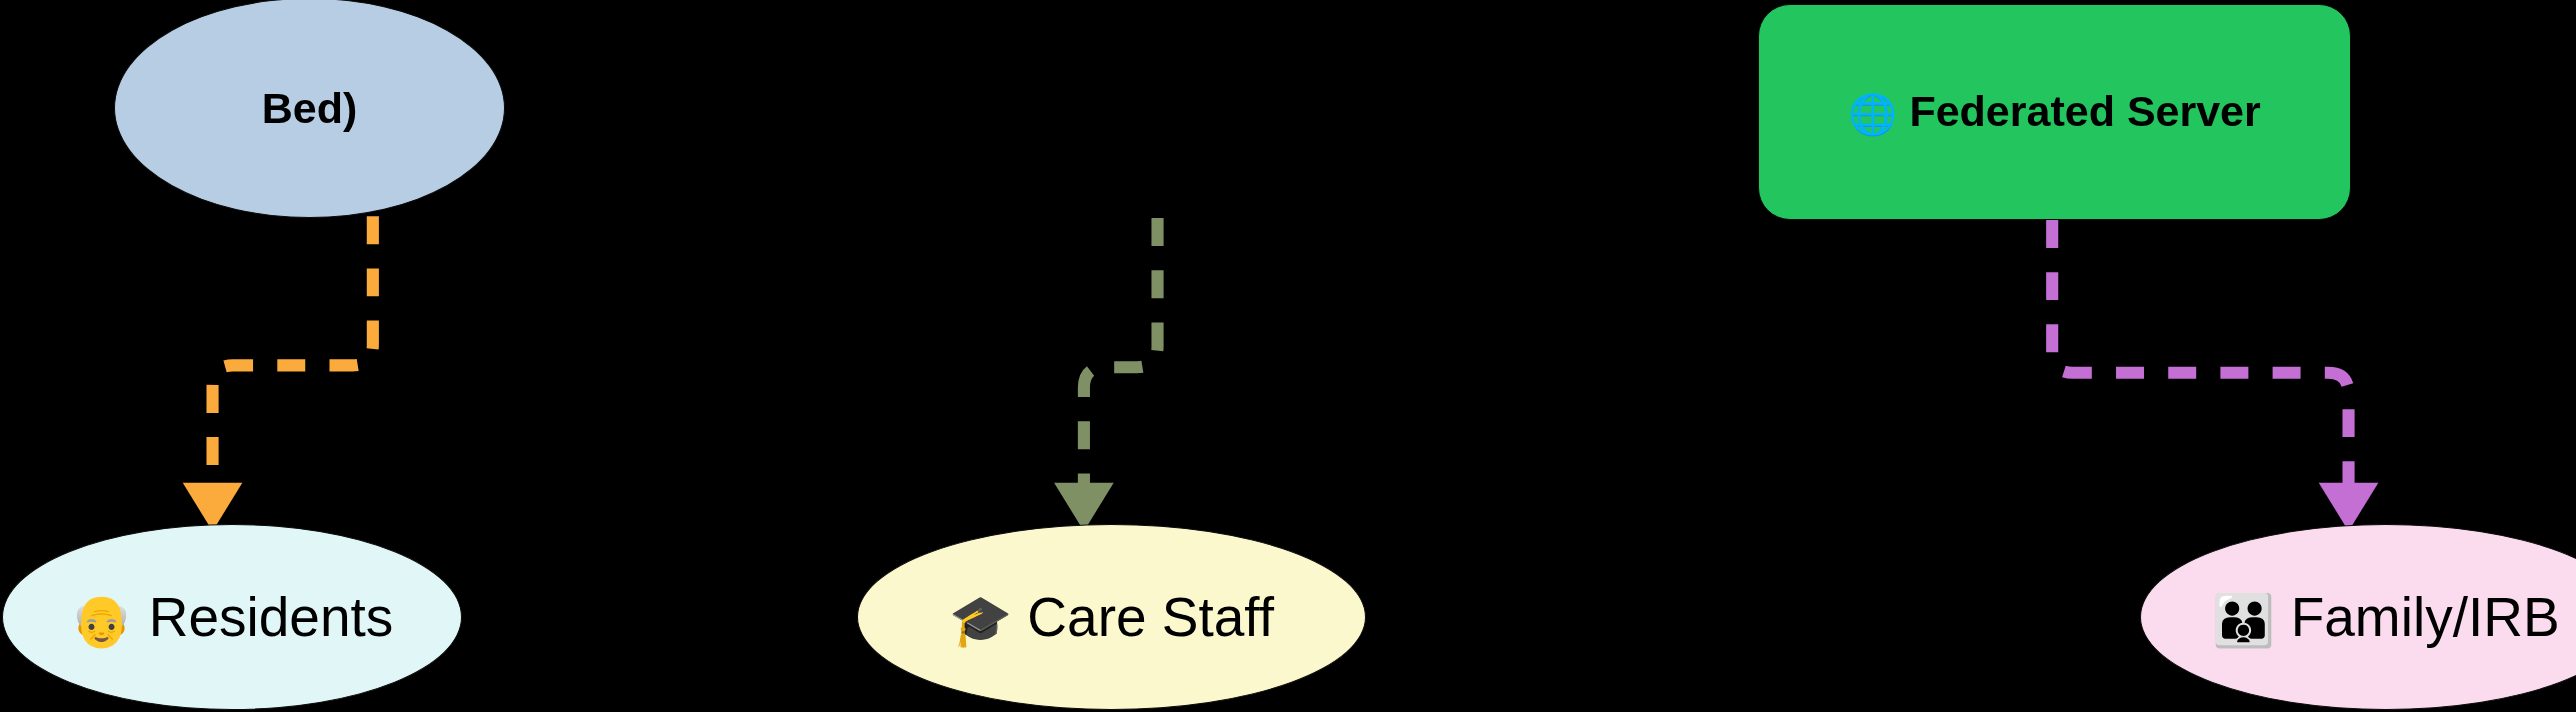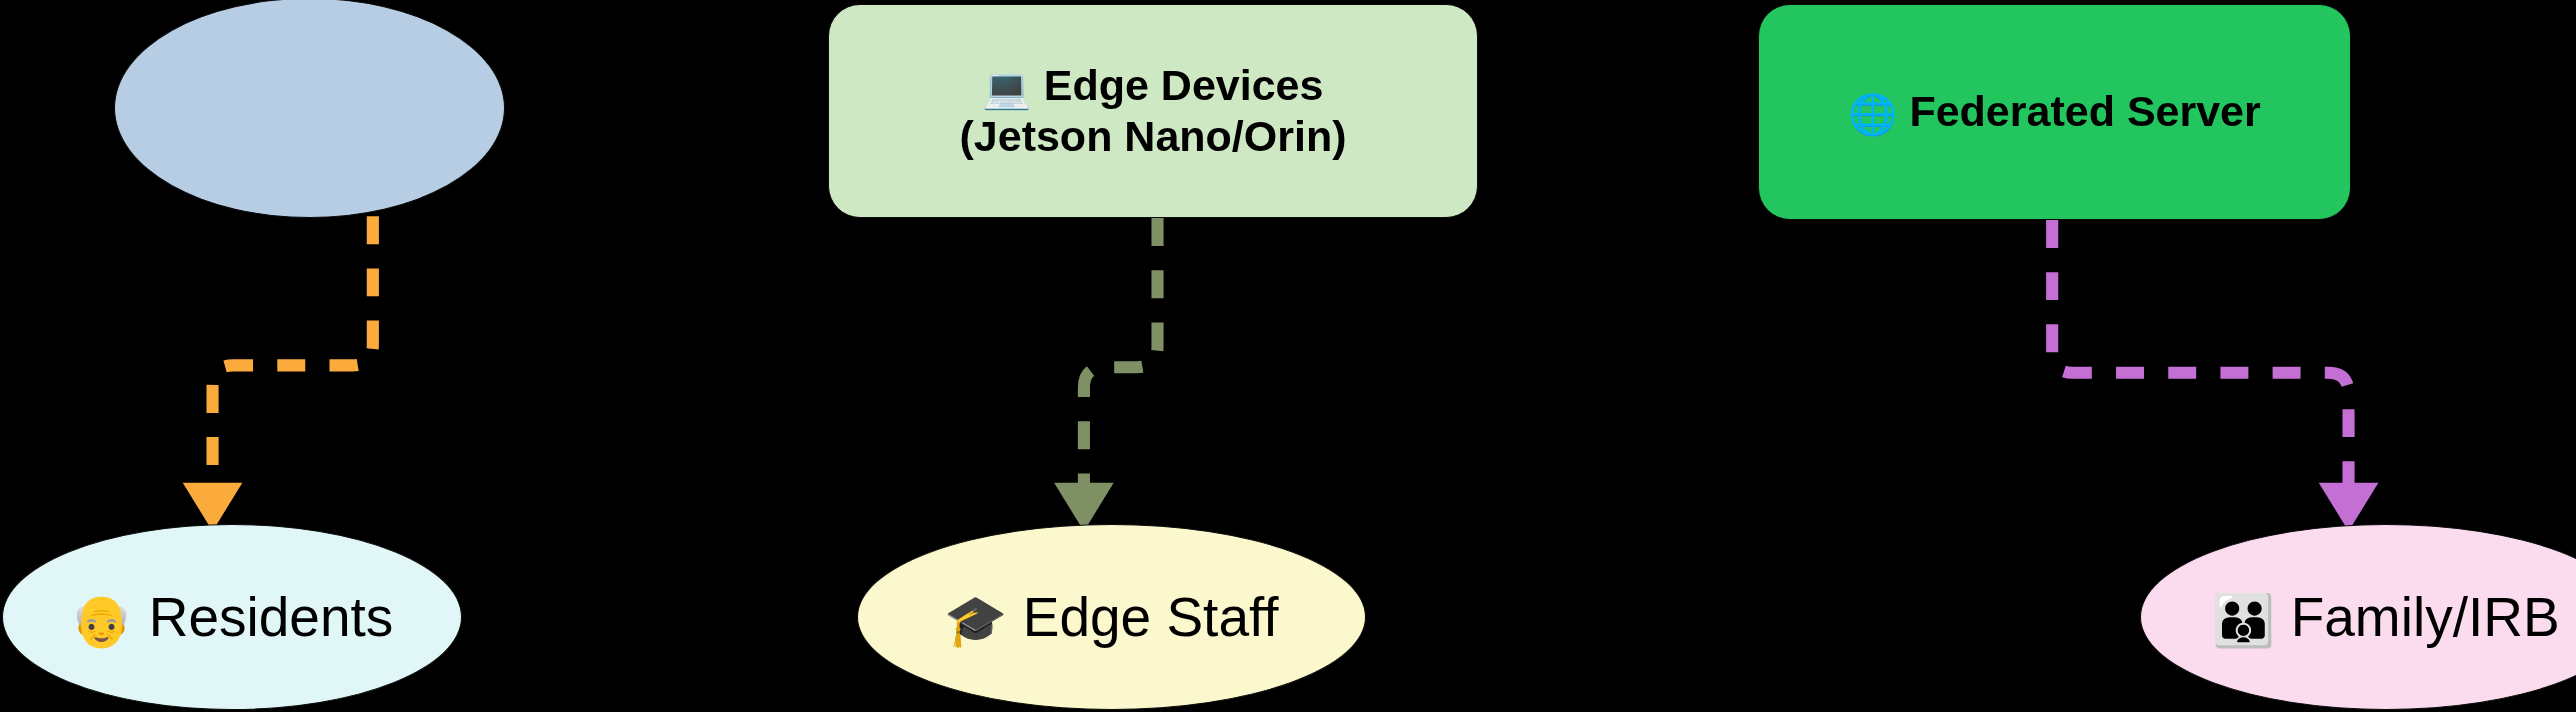--- a/index.html
+++ b/index.html
@@ -113,53 +113,45 @@
     </g>
 
     <g>
       <path d="M 2202 236 L 2202 378 Q 2202 400 2224 400 L 2498 400 Q 2520 400 2520 422 L 2520 520" fill="none" stroke="#c46fd4" stroke-width="13" stroke-dasharray="30 26" stroke-linecap="butt"></path>
       <polygon points="2488,518 2552,518 2520,570" fill="#c46fd4"></polygon>
     </g>
   </svg>
 
   <div class="node ellipse-top" id="node-sensors" style="background:#b6cde4;">
     <div class="node-inner label-bold">
+      <div>Bed)</div>
     </div>
   </div>
 
-  <div class="node rectbox" id="node-edge-devices" style="background:#cfe8c4;">
-    <div class="node-inner label-bold">
-      <div>
-        <span class="emoji">💻</span>
-        <span>Edge Devices</span>
-      </div>
-      <div>(Jetson Nano/Orin)</div>
-    </div>
-  </div>
 
   <div class="node rectbox" id="node-federated-server" style="background:#22c55e;">
     <div class="node-inner label-bold">
       <div>
         <span class="emoji">🌐</span>
         <span>Federated Server</span>
       </div>
     </div>
   </div>
 
   <div class="node ellipse-bottom" id="node-residents" style="background:#e1f7f7;">
     <div class="node-inner label-plain">
       <span class="emoji">👴</span>
       <span>Residents</span>
     </div>
   </div>
 
   <div class="node ellipse-bottom" id="node-care-staff" style="background:#fbf8cd;">
     <div class="node-inner label-plain">
       <span class="emoji">🎓</span>
-      <span>Edge Staff</span>
+      <span>Care Staff</span>
     </div>
   </div>
 
   <div class="node ellipse-bottom" id="node-family-irb" style="background:#fbdcee;">
     <div class="node-inner label-plain">
       <span class="emoji">👪</span>
       <span>Family/IRB</span>
     </div>
   </div>
 

